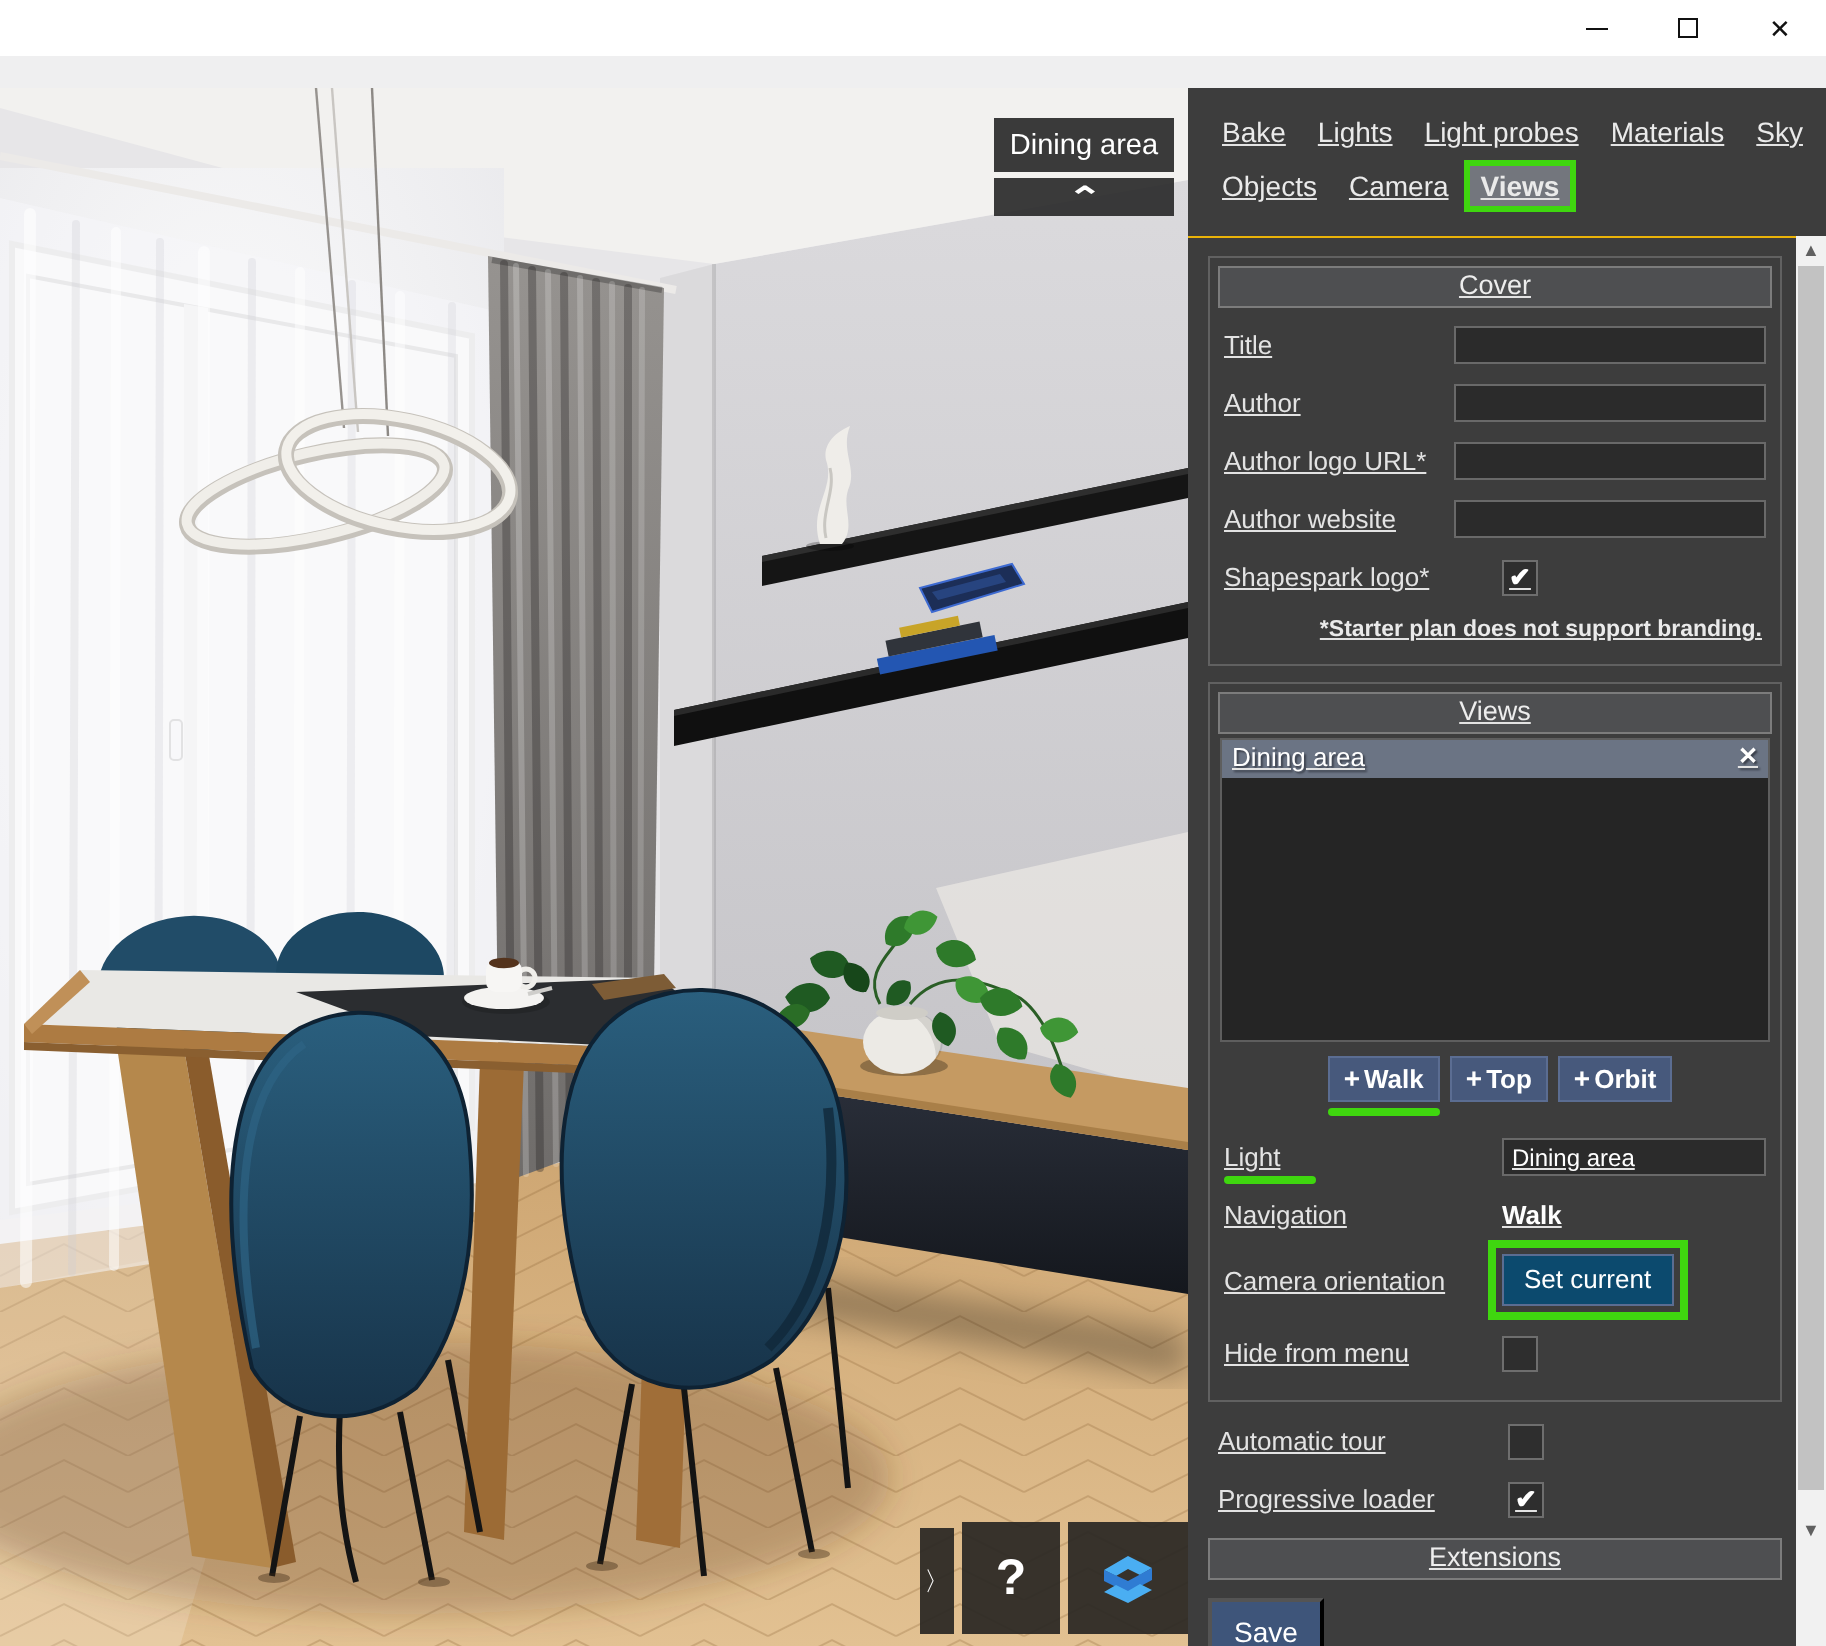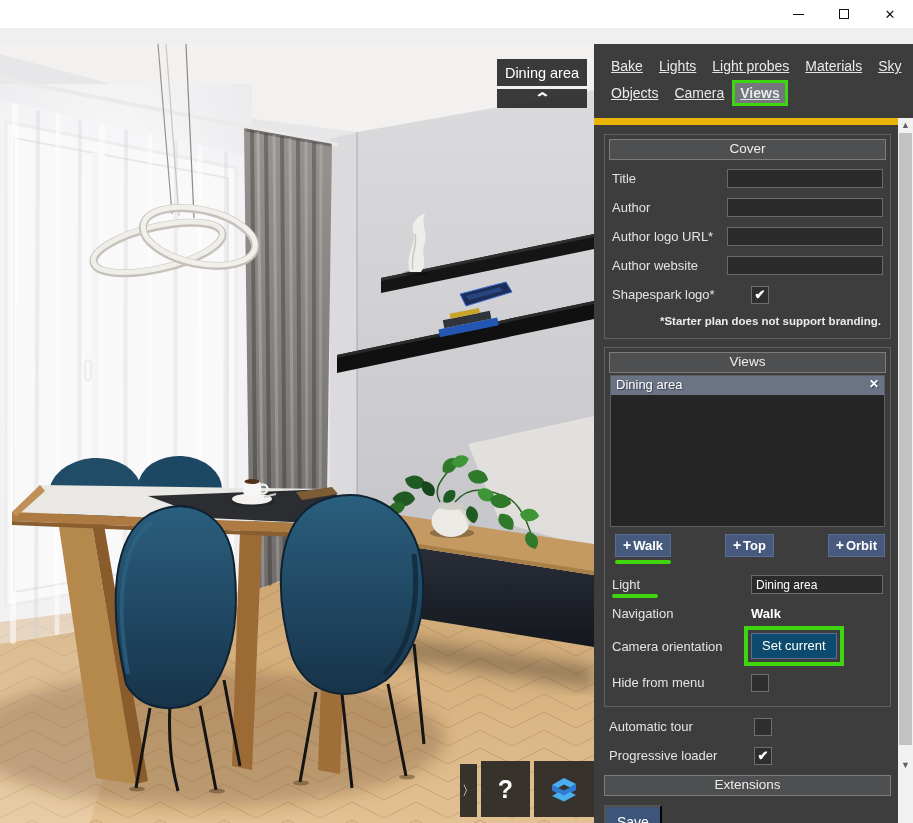--- a/index.html
+++ b/index.html
@@ -29,34 +29,34 @@
   .vp-nav-arrow{left:460px;top:720px;width:17px;height:53px;font-size:13px;background:rgba(40,38,35,.92);}
   .vp-help{left:481px;top:717px;width:49px;height:56px;font-size:25px;font-weight:bold;background:rgba(40,38,35,.92);}
   .vp-logo{left:534px;top:717px;width:60px;height:56px;background:rgba(40,38,35,.92);}
 
   
   .panel{position:absolute;left:594px;top:44px;width:319px;height:779px;background:var(--panel);color:#e3e3e3;}
   .tabs{padding:12px 10px 0 12px;height:73px;}
   .tabrow{display:flex;margin-bottom:7px;text-decoration:underline;}
   .tab{font-size:14px;color:#eaeaea;padding:2px 5px;margin-right:6px;white-space:nowrap;cursor:pointer;}
   .tab.active{background:#73767d;font-weight:bold;outline:3px solid var(--green);outline-offset:0px;}
-  .panel-content{position:absolute;left:0;right:15px;top:74px;bottom:0;border-top:7px solid #eab308;padding:9px 7px 4px 10px;overflow:hidden;}
+  .panel-content{position:absolute;left:0;right:15px;top:74px;bottom:0;border-top:1px solid #eab308;padding:9px 7px 4px 10px;overflow:hidden;text-decoration:underline;}
   .section{border:1px solid #616161;padding:4px;margin-bottom:8px;}
   .section-h{background:#4e4f51;border:1px solid #7c7c7c;color:#ededed;text-align:center;font-size:13.5px;padding:1px 0 3px;}
   .rows{padding:9px 3px 0px;}
   .row{display:flex;align-items:center;margin-bottom:10px;min-height:19px;}
   .row .lbl{flex:1;font-size:13px;color:#e3e3e3;}
   .txt{width:156px;height:19px;background:#2b2b2b;border:1px solid #696969;color:#fff;font-size:12px;padding:0 4px;}
   .ctrl{width:132px;display:flex;align-items:center;}
   .cbx{width:18px;height:18px;background:#2e2e2e;border:1px solid #6e6e6e;color:#fff;font-size:13px;line-height:16px;text-align:center;font-weight:bold;cursor:pointer;}
   .note{font-size:11.5px;font-weight:bold;color:#eaeaea;text-align:right;padding:1px 2px 7px;}
   .listbox{height:152px;background:#252525;border:1px solid #5e5e5e;margin:2px 1px 0;}
   .listitem{height:19px;background:var(--sel);color:#fff;font-size:13px;padding:1px 5px 0;display:flex;justify-content:space-between;text-shadow:1px 1px 1px #3a3f4a;cursor:pointer;}
   .listitem .x{font-weight:bold;font-size:12px;}
-  .btnrow{display:flex;justify-content:space-between;margin:7px 1px 0;padding-bottom:9px;}
+  .btnrow{display:flex;justify-content:center;margin:7px 1px 0;padding-bottom:9px;}
   .addwrap{position:relative;margin-left:5px;}
   .addwrap.first::after{content:"";position:absolute;left:0;right:0;bottom:-7px;height:4px;background:var(--green);border-radius:2px;}
   .blue-btn{background:#47597c;border:1px solid #5b6d92;color:#fff;font-size:13px;font-weight:bold;padding:2px 7px 3px;cursor:pointer;white-space:nowrap;}
   .blue-btn .plus{font-size:14px;margin-right:2px;}
   .underlined{position:relative;}
   .underlined::after{content:"";position:absolute;left:0;bottom:-6px;width:46px;height:4px;background:var(--green);border-radius:2px;}
   .bold{font-weight:bold;font-size:13px;color:#fff;}
   .annotate-box{border:4px solid var(--green);padding:3px;display:inline-block;margin:-7px 0 -7px -7px;}
   .set-btn{background:#0c4a6e;border:1px solid #5b6d92;color:#fff;font-size:13px;padding:4px 10px 5px;cursor:pointer;white-space:nowrap;}
   .save-btn{background:#3e557a;color:#fff;font-size:14px;padding:7px 11px;display:inline-block;margin:9px 0 0 0;cursor:pointer;}

